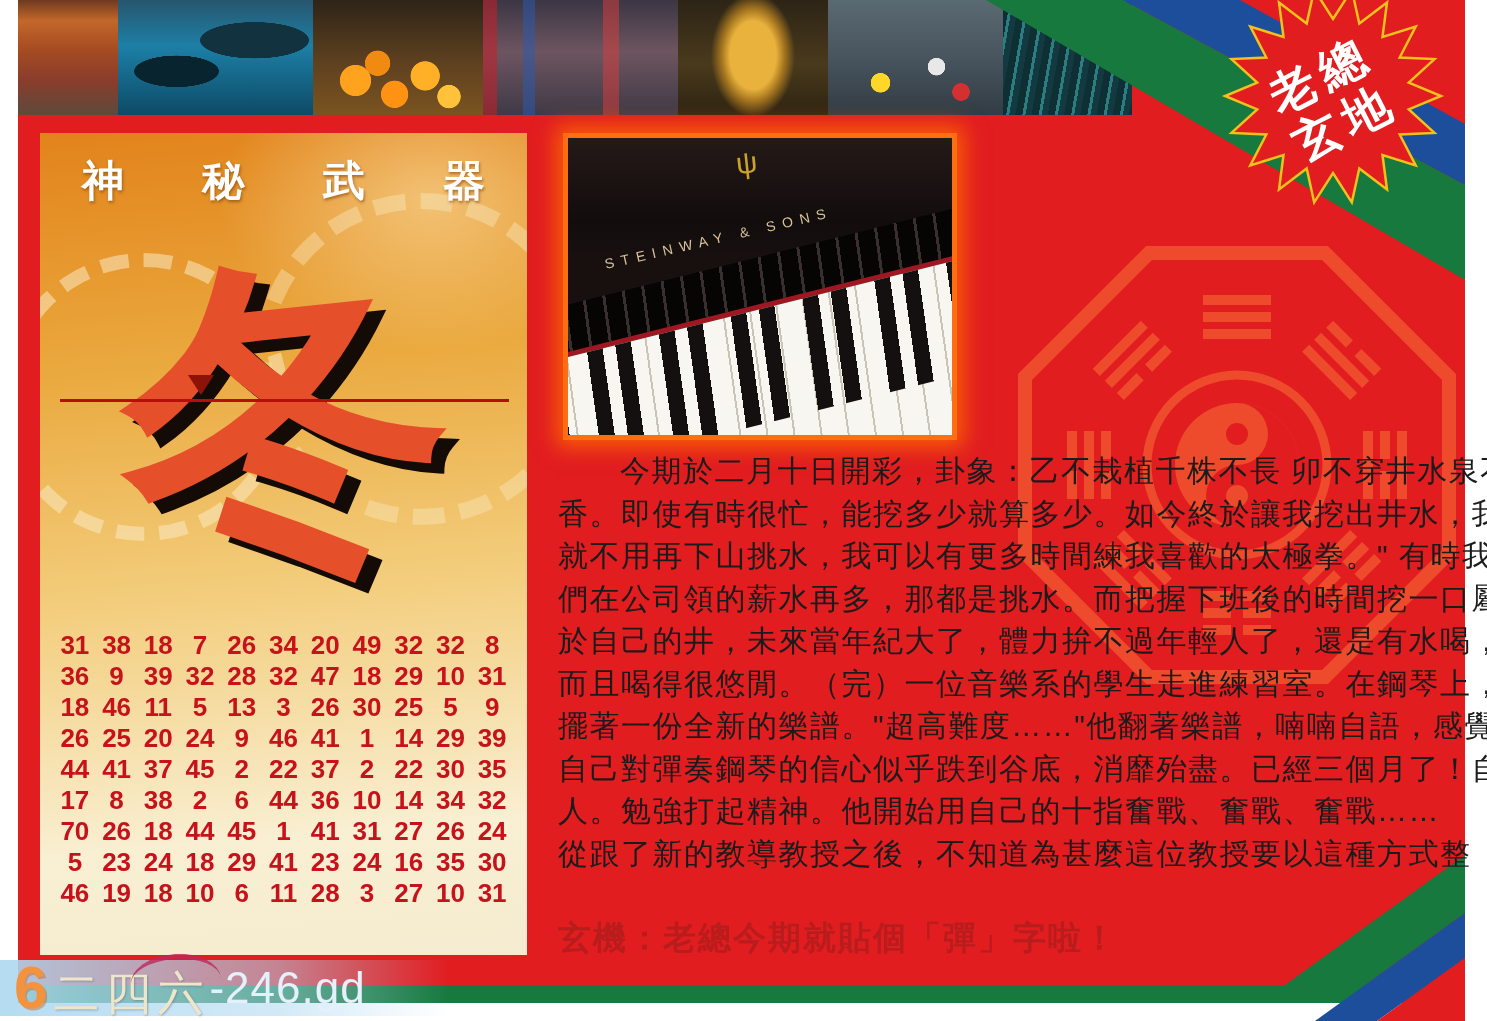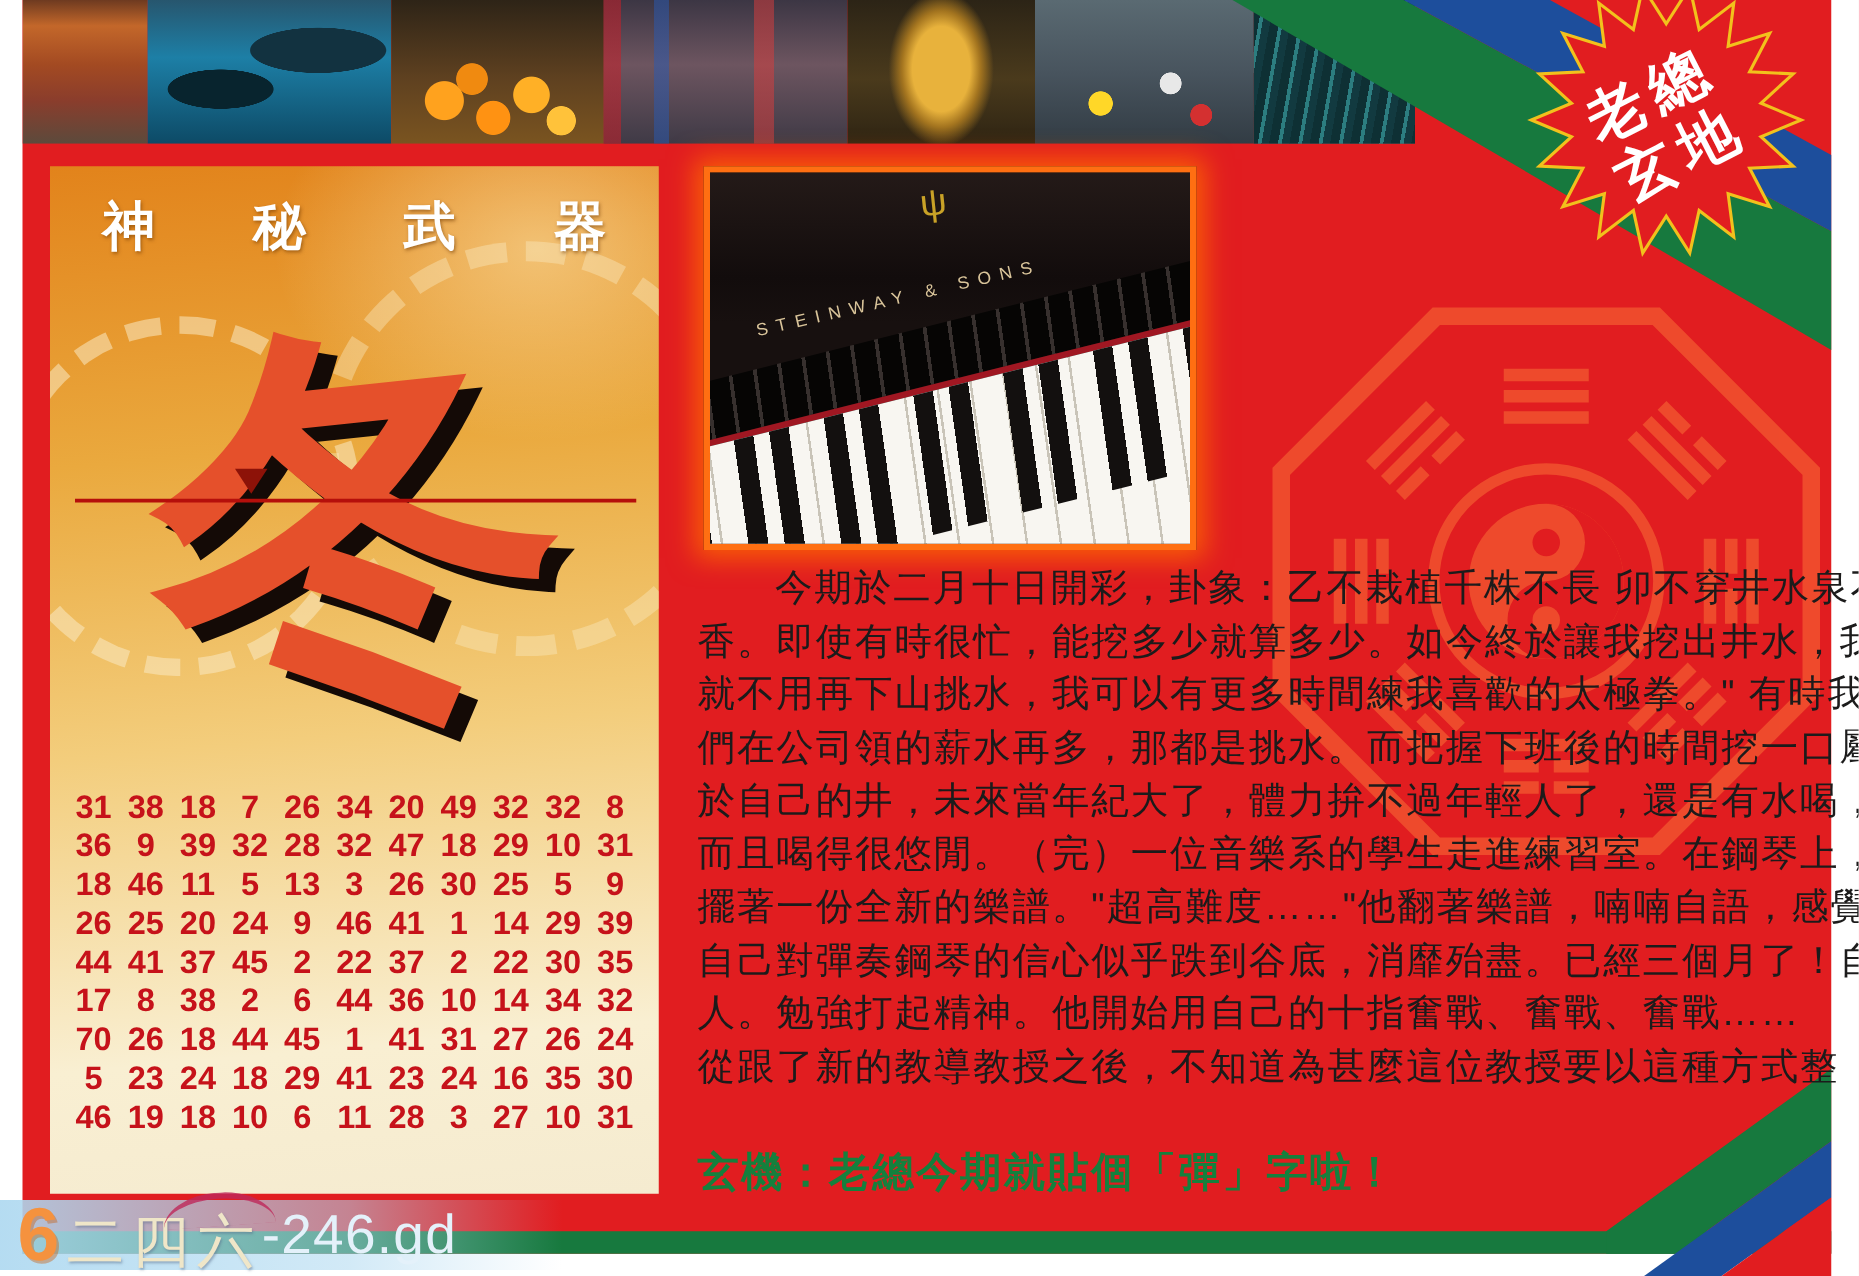--- a/index.html
+++ b/index.html
@@ -83,21 +83,21 @@
   .kb-white{position:relative;height:200px;
       background:repeating-linear-gradient(90deg,#f8f6f1 0 25px,#c9c4b8 25px 27px);}
   .kb-black{position:absolute;left:0;top:0;right:0;height:56%;
       background:repeating-linear-gradient(90deg,#13100f 0 16px,rgba(0,0,0,0) 16px 29px,#13100f 29px 45px,rgba(0,0,0,0) 45px 58px,rgba(0,0,0,0) 58px 74px);}
 
   
   .article{position:absolute;left:558px;top:450px;width:912px;color:#1c1b1b;
       font-size:30px;line-height:42.5px;letter-spacing:1.5px;}
   .article .line{white-space:nowrap;}
   .article .line:first-child{text-indent:62px;}
-  .hint{position:absolute;left:558px;top:916px;color:#15803d;font-weight:bold;font-size:33px;
+  .hint{position:absolute;left:558px;top:916px;color:#b91c1c;font-weight:bold;font-size:33px;
       letter-spacing:2px;white-space:nowrap;}
 
   
   .watermark{position:absolute;left:0;top:960px;width:450px;height:56px;display:flex;align-items:center;
       background:linear-gradient(90deg,rgba(173,216,240,.9) 0%,rgba(173,216,240,.55) 62%,rgba(173,216,240,0) 100%);
       z-index:5;}
   .wm-six{font-size:60px;font-weight:bold;color:#f5923e;line-height:1;margin:0 6px 0 14px;
       text-shadow:2px 2px 0 rgba(200,90,10,.4);}
   .wm-swoosh{position:absolute;left:130px;top:-6px;width:90px;height:22px;
       border-top:5px solid rgba(190,40,90,.8);border-radius:50% 50% 0 0/100% 100% 0 0;transform:rotate(-4deg);}

